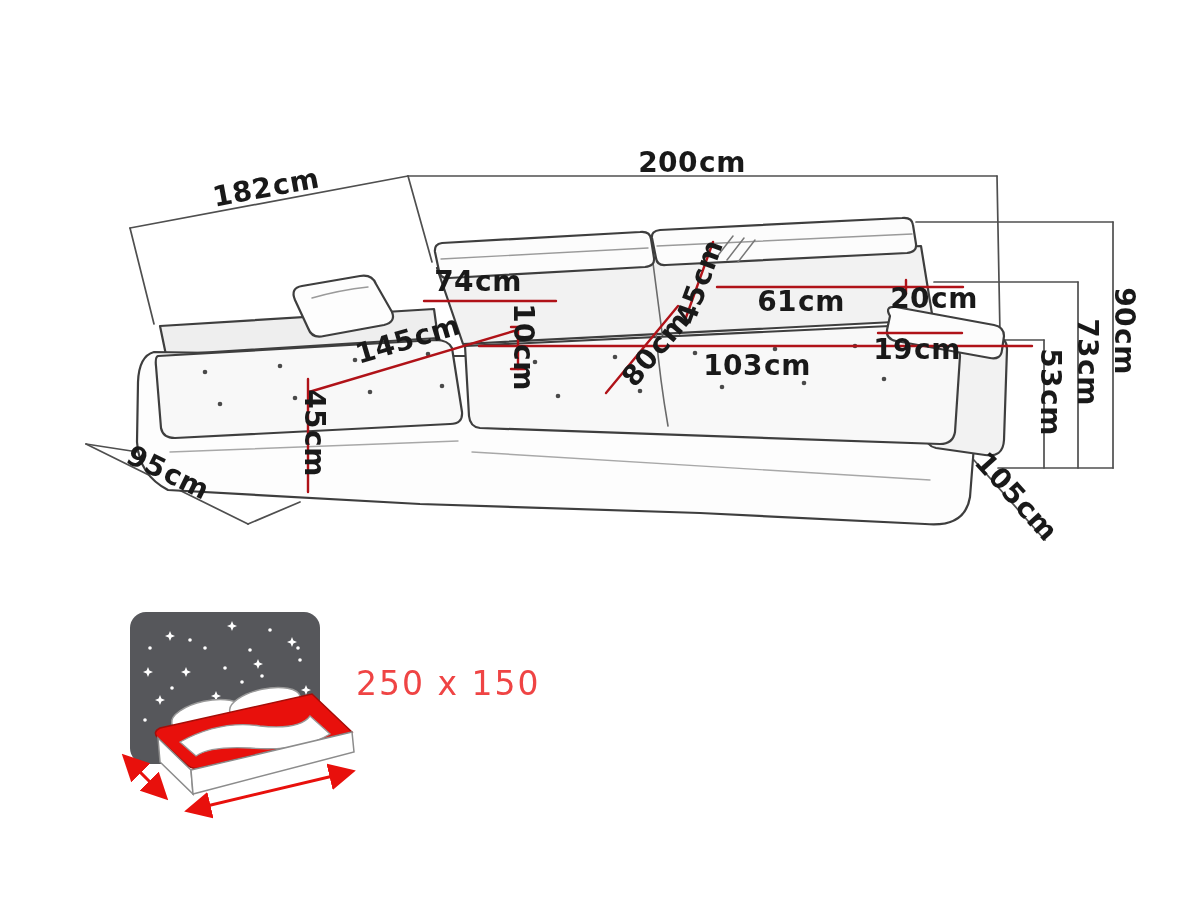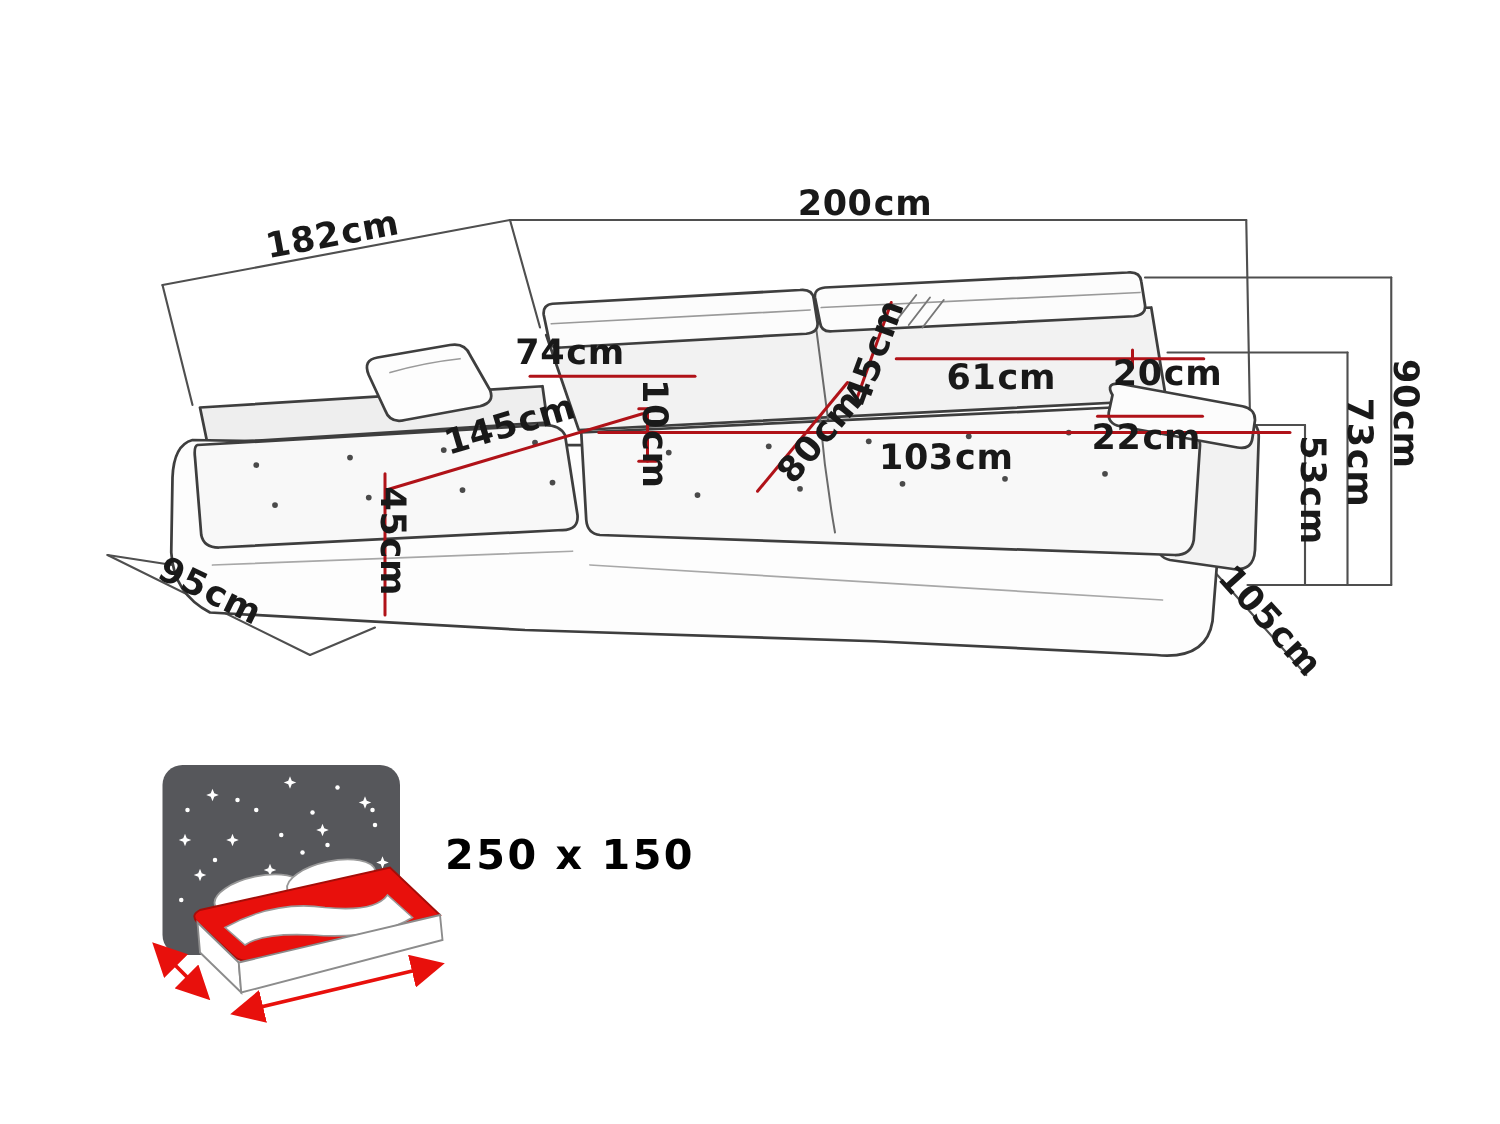--- a/index.html
+++ b/index.html
@@ -20,22 +20,22 @@
     white-space:nowrap;
     letter-spacing:0.5px;
     transform-origin:center center;
     line-height:1;
   }
   .dim .unit { margin-left:1px; }
   .sleep-label {
     position:absolute;
     left:356px; top:664px;
     font-size:33px;
-    font-weight:700;
-    color:#000000;
+    font-weight:400;
+    color:#ef4444;
     letter-spacing:2px;
     white-space:nowrap;
   }
 </style>
 </head>
 <body>
 
 <div id="canvas">
 
 <svg width="1200" height="899" viewBox="0 0 1200 899">
@@ -175,39 +175,39 @@
       <line x1="126" y1="758" x2="164" y2="796" marker-start="url(#ah)" marker-end="url(#ah)"></line>
       <line x1="190" y1="810" x2="350" y2="772" marker-start="url(#ah)" marker-end="url(#ah)"></line>
     </g>
   </g>
 </svg>
 
 <div class="dim" style="left:266px;top:188px;transform:translate(-50%,-50%) rotate(-10.5deg)"><span class="val">182</span><span class="unit">cm</span></div>
 
 <div class="dim" style="left:692px;top:163px;transform:translate(-50%,-50%)"><span class="val">200</span><span class="unit">cm</span></div>
 
-<div class="dim" style="left:456px;top:282px;transform:translate(-50%,-50%)"><span class="val">74</span><span class="unit">cm</span></div>
+<div class="dim" style="left:478px;top:282px;transform:translate(-50%,-50%)"><span class="val">74</span><span class="unit">cm</span></div>
 
 <div class="dim" style="left:408px;top:340px;transform:translate(-50%,-50%) rotate(-16.5deg)"><span class="val">145</span><span class="unit">cm</span></div>
 
 <div class="dim" style="left:314px;top:433px;transform:translate(-50%,-50%) rotate(90deg)"><span class="val">45</span><span class="unit">cm</span></div>
 
 <div class="dim" style="left:168px;top:473px;transform:translate(-50%,-50%) rotate(26deg)"><span class="val">95</span><span class="unit">cm</span></div>
 
 <div class="dim" style="left:523px;top:347px;transform:translate(-50%,-50%) rotate(90deg)"><span class="val">10</span><span class="unit">cm</span></div>
 
 <div class="dim" style="left:656px;top:349px;transform:translate(-50%,-50%) rotate(-50deg)"><span class="val">80</span><span class="unit">cm</span></div>
 
 <div class="dim" style="left:700px;top:282px;transform:translate(-50%,-50%) rotate(-70deg)"><span class="val">45</span><span class="unit">cm</span></div>
 
 <div class="dim" style="left:801px;top:302px;transform:translate(-50%,-50%)"><span class="val">61</span><span class="unit">cm</span></div>
 
 <div class="dim" style="left:934px;top:299px;transform:translate(-50%,-50%)"><span class="val">20</span><span class="unit">cm</span></div>
 
-<div class="dim" style="left:917px;top:350px;transform:translate(-50%,-50%)"><span class="val">22</span><span class="unit">cm</span></div>
+<div class="dim" style="left:917px;top:350px;transform:translate(-50%,-50%)"><span class="val">19</span><span class="unit">cm</span></div>
 
 <div class="dim" style="left:757px;top:366px;transform:translate(-50%,-50%)"><span class="val">103</span><span class="unit">cm</span></div>
 
 <div class="dim" style="left:1124px;top:331px;transform:translate(-50%,-50%) rotate(90deg)"><span class="val">90</span><span class="unit">cm</span></div>
 
 <div class="dim" style="left:1087px;top:362px;transform:translate(-50%,-50%) rotate(90deg)"><span class="val">73</span><span class="unit">cm</span></div>
 
 <div class="dim" style="left:1050px;top:392px;transform:translate(-50%,-50%) rotate(90deg)"><span class="val">53</span><span class="unit">cm</span></div>
 
 <div class="dim" style="left:1016px;top:497px;transform:translate(-50%,-50%) rotate(48deg)"><span class="val">105</span><span class="unit">cm</span></div>

